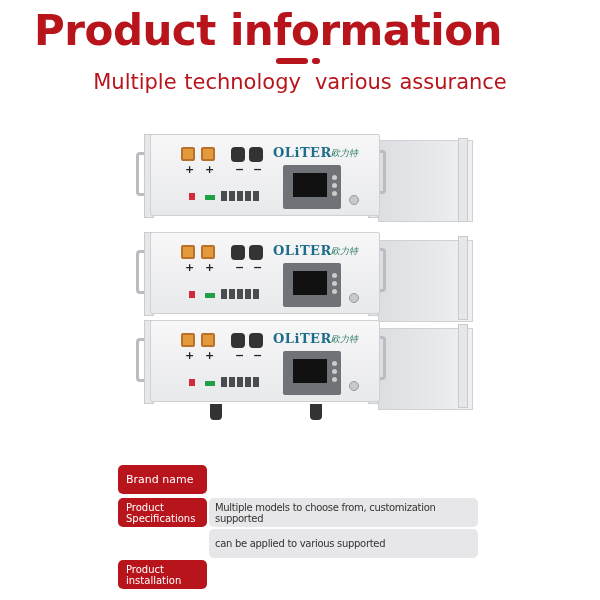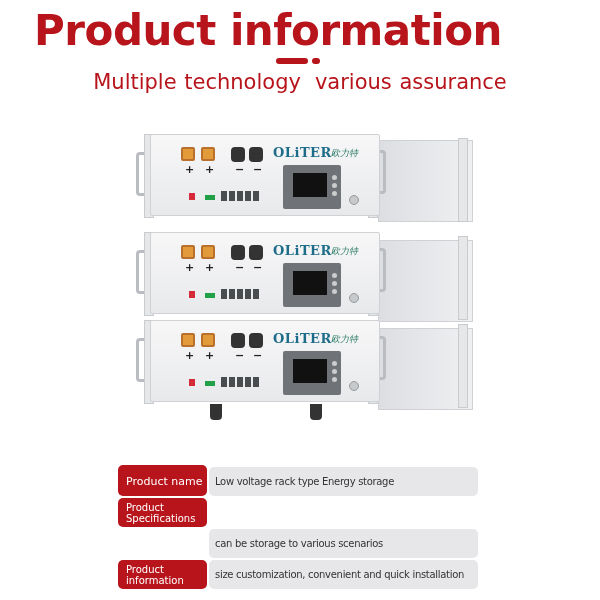--- a/index.html
+++ b/index.html
@@ -189,32 +189,28 @@
   </div>
 </div>
 
 <div class="table">
   <div class="row" style="top:0px;margin-top:29px;">
     <div class="label single">
         <span>Brand name</span>
       </div>
   </div>
   <div class="row" style="top:31px;">
-    <div class="label single">
-        <span>Product name</span>
-      </div>
-    <div class="value">Low voltage rack type Energy storage</div>
   </div>
   <div class="row" style="top:62px;">
     <div class="label">
         <span><span>Product</span><br><span>Specifications</span></span>
       </div>
+    <div class="value">Multiple models to choose from, customization supported</div>
   </div>
   <div class="row" style="top:93px;">
-    <div class="value">can be storage to various scenarios</div>
+    <div class="value">can be applied to various supported</div>
   </div>
   <div class="row" style="top:124px;">
     <div class="label">
-        <span><span>Product</span><br><span>information</span></span>
-      </div>
-    <div class="value">size customization, convenient and quick installation</div>
+        <span><span>Product</span><br><span>installation</span></span>
+      </div>
   </div>
 </div>
 
 </body></html>

